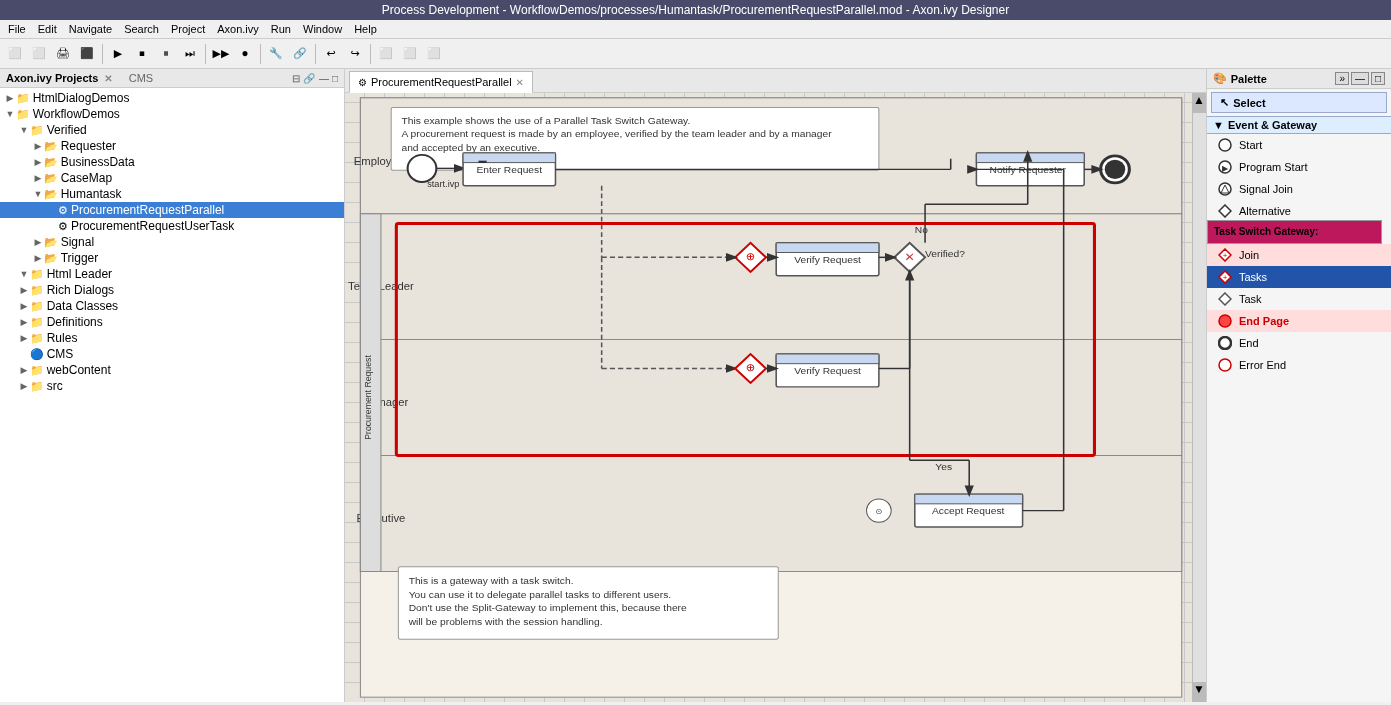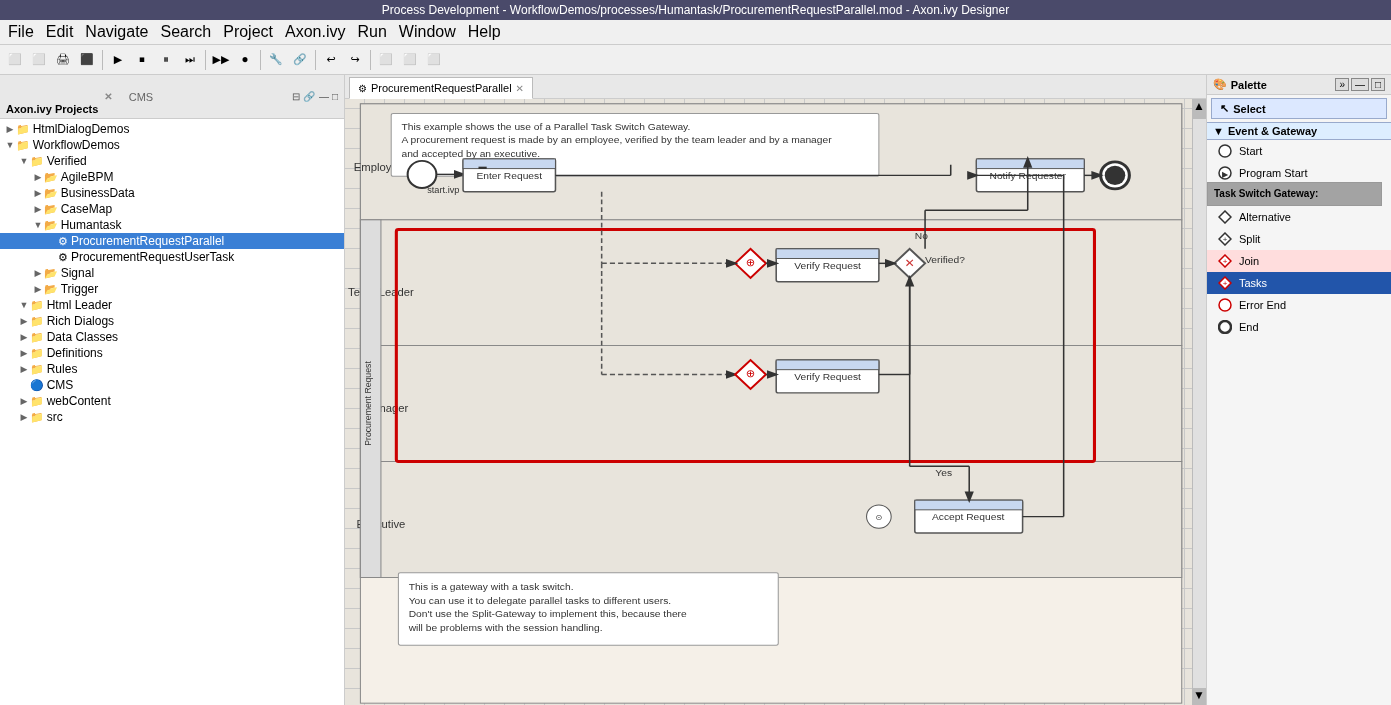--- a/index.html
+++ b/index.html
@@ -14,21 +14,21 @@
       font-size: 12px;
     }
 
     
     #menu-bar {
       background: #f0f0f0;
       display: flex;
       gap: 12px;
       padding: 3px 8px;
       border-bottom: 1px solid #ccc;
-      font-size: 16px;
+      font-size: 11px;
     }
     #menu-bar span { cursor: pointer; }
 
     
     #toolbar {
       background: #f0f0f0;
       border-bottom: 1px solid #ccc;
       padding: 2px 4px;
       display: flex;
       align-items: center;
@@ -278,21 +278,21 @@
   <button class="toolbar-btn">⬜</button>
   <button class="toolbar-btn">⬜</button>
   <button class="toolbar-btn">⬜</button>
 </div>
 
 <div id="main">
 
   <div id="left-panel">
     <div class="panel-header">
       <div style="display:flex;gap:6px;align-items:center;">
-        <span style="font-size:11px;margin-top:25px;">Axon.ivy Projects</span>
+        <span style="font-size:11px;">Axon.ivy Projects</span>
         <span style="color:#888;font-size:10px;">✕</span>
         <span style="margin-left:10px;font-weight:normal;color:#666;">CMS</span>
       </div>
       <div class="panel-header-icons">
         <button class="panel-icon-btn">⊟</button>
         <button class="panel-icon-btn">🔗</button>
         <button class="panel-icon-btn">—</button>
         <button class="panel-icon-btn">□</button>
       </div>
     </div>
@@ -313,21 +313,21 @@
         <div class="tree-item">
       <span class="tree-indent" style="width:14px;display:inline-block;"></span>
       <span class="tree-expand">▼</span>
       <span class="tree-icon">📁</span>
       <span class="tree-label">Verified</span>
     </div>
         <div class="tree-item">
       <span class="tree-indent" style="width:28px;display:inline-block;"></span>
       <span class="tree-expand">▶</span>
       <span class="tree-icon">📂</span>
-      <span class="tree-label">AgileBPM</span>
+      <span class="tree-label">Requester</span>
     </div>
         <div class="tree-item">
       <span class="tree-indent" style="width:28px;display:inline-block;"></span>
       <span class="tree-expand">▶</span>
       <span class="tree-icon">📂</span>
       <span class="tree-label">BusinessData</span>
     </div>
         <div class="tree-item">
       <span class="tree-indent" style="width:28px;display:inline-block;"></span>
       <span class="tree-expand">▶</span>
@@ -643,38 +643,54 @@
     <div class="palette-item" style="background:#2255aa;color:white;">
       <span class="palette-icon">
         <svg width="14" height="14">
             <polygon points="7,1 13,7 7,13 1,7" fill="white" stroke="#cc0000" stroke-width="1.5"></polygon>
             <text x="7" y="10" text-anchor="middle" font-size="8" fill="#cc0000">+</text>
           </svg>
       </span>
       <span>Tasks</span>
     </div>
 
-
+    <div class="palette-item">
+      <span class="palette-icon">
+        <svg width="14" height="14">
+            <polygon points="7,1 13,7 7,13 1,7" fill="white" stroke="#555" stroke-width="1.5"></polygon>
+          </svg>
+      </span>
+      <span>Task</span>
+    </div>
+
+    <div class="palette-item end-page-item">
+      <span class="palette-icon">
+        <svg width="14" height="14">
+            <circle cx="7" cy="7" r="6" fill="#ff4444" stroke="#cc0000" stroke-width="1.5"></circle>
+          </svg>
+      </span>
+      <span>End Page</span>
+    </div>
+
+    <div class="palette-item">
+      <span class="palette-icon">
+        <svg width="14" height="14">
+            <circle cx="7" cy="7" r="6" fill="white" stroke="#333" stroke-width="2.5"></circle>
+          </svg>
+      </span>
+      <span>End</span>
+    </div>
 
     <div class="palette-item">
       <span class="palette-icon">
         <svg width="14" height="14">
             <circle cx="7" cy="7" r="6" fill="white" stroke="#cc0000" stroke-width="1.5"></circle>
           </svg>
       </span>
       <span>Error End</span>
     </div>
 
-    <div class="palette-item">
-      <span class="palette-icon">
-        <svg width="14" height="14">
-            <circle cx="7" cy="7" r="6" fill="white" stroke="#333" stroke-width="2.5"></circle>
-          </svg>
-      </span>
-      <span>End</span>
-    </div>
-
-    <div id="tooltip-popup" style="position:relative;margin:4px;background:#a3a3a3;border:1px solid #999;padding:4px 6px;font-size:10px;line-height:1.4;">
+    <div id="tooltip-popup" style="position:relative;margin:4px;background:#be185d;border:1px solid #999;padding:4px 6px;font-size:10px;line-height:1.4;">
       <strong>Task Switch Gateway:</strong><br>
     </div>
 
   </div>
 </div>
 
 </body></html>

